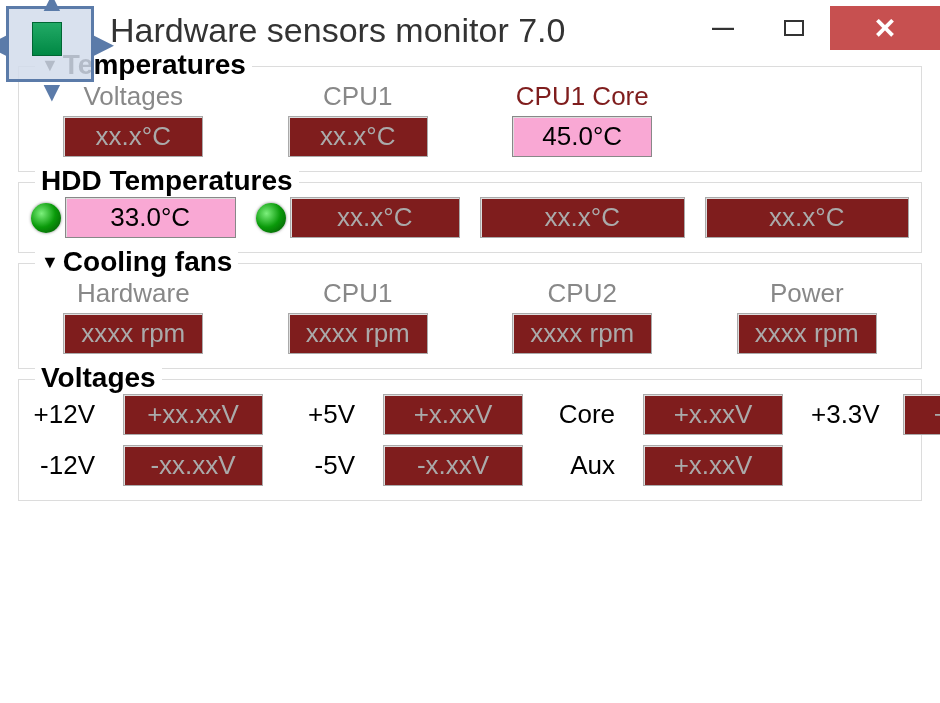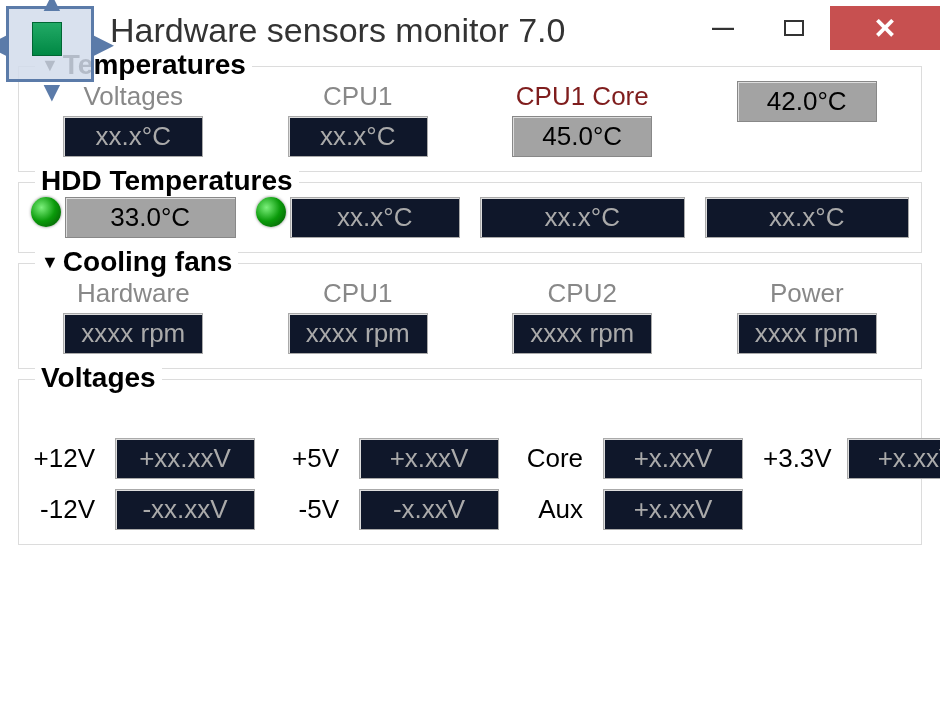--- a/index.html
+++ b/index.html
@@ -89,57 +89,56 @@
       font-size: 26px;
       color: #888;
       margin-bottom: 4px;
     }
     .label.active { color: #7f1d1d; }
     .field {
       border: 1px solid #aaa;
       padding: 4px 8px;
       font-size: 26px;
       color: #aaa;
-      background: #0f172a;
+      background: #7f1d1d;
       min-width: 140px;
       text-align: center;
       box-shadow: inset 1px 1px 0 #ddd;
       white-space: nowrap;
     }
     .field.active {
       color: #000;
-      background: #a3a3a3;
+      background: #f9a8d4;
       border-color: #888;
     }
     .hdd-row {
       display: flex;
       justify-content: space-between;
       gap: 20px;
       align-items: center;
     }
     .hdd-item {
       display: flex;
-      align-items: flex-start;
+      align-items: center;
       gap: 4px;
       flex: 1;
     }
     .led {
       width: 30px;
       height: 30px;
       border-radius: 50%;
       background: radial-gradient(circle at 35% 35%, #7cf07c 0%, #0a9a0a 50%, #044d04 100%);
       box-shadow: 0 0 3px rgba(0,0,0,0.5);
       flex-shrink: 0;
     }
     .volt-grid {
       display: grid;
       grid-template-columns: auto 1fr auto 1fr auto 1fr auto 1fr;
-      gap: 10px 20px;
-      align-items: center;
-      margin-top: 44px;
+      gap: 10px 28px;
+      align-items: center;
     }
     .volt-label {
       font-size: 26px;
       color: #000;
       text-align: right;
       min-width: 64px;
     }
     .move-widget {
       position: absolute;
       top: 0;
@@ -212,21 +211,20 @@
           </div>
           <div class="col">
             <div class="label">CPU1</div>
             <div class="field">xx.x°C</div>
           </div>
           <div class="col">
             <div class="label active">CPU1 Core</div>
             <div class="field active">45.0°C</div>
           </div>
           <div class="col">
-            <div class="field active">42.0°C</div>
           </div>
         </div>
     </div>
   </div>
 
   <div class="groupbox">
     <div class="group-title">
       <span>HDD Temperatures</span>
     </div>
     <div class="group-body">

